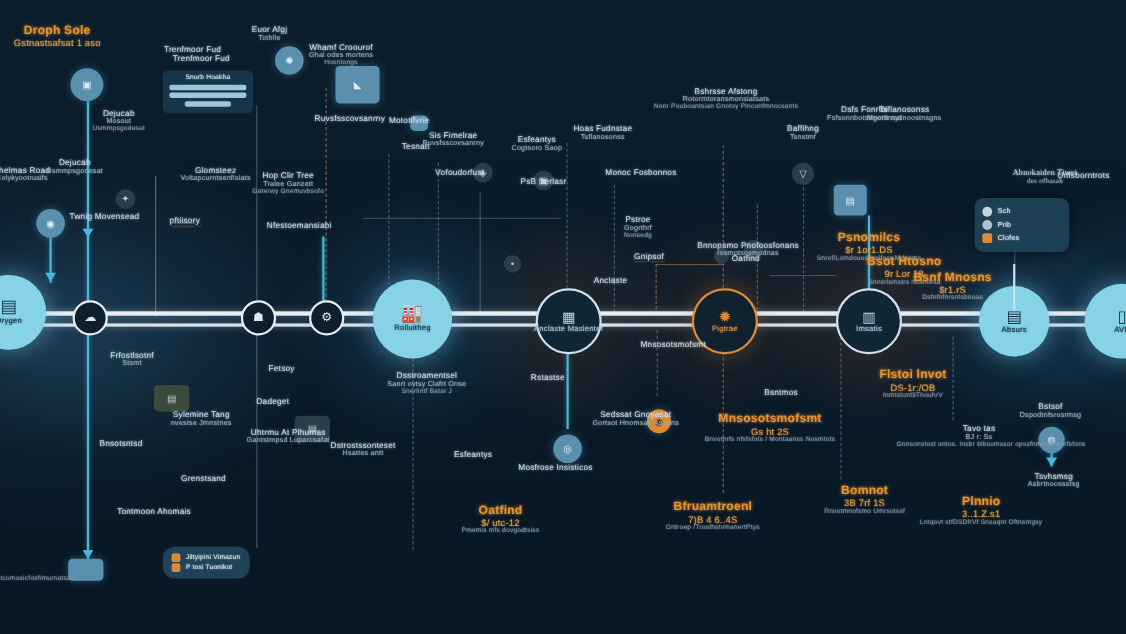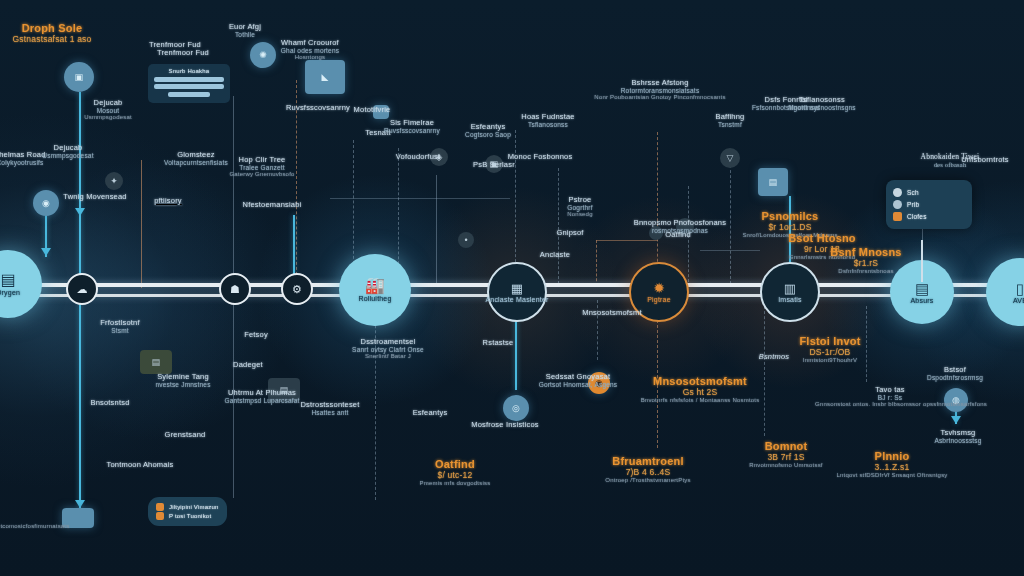--- a/index.html
+++ b/index.html
@@ -354,29 +354,29 @@
       <div class="lbl" style="left: 423px; top: 338px; width: 150px;">
         <div class="t blur">Rstastse</div>
       </div>
       <div class="lbl" style="left: 430px; top: 420px; width: 150px;">
         <div class="t blur">Mosfrose Insisticos</div>
       </div>
       <div class="lbl" style="left: 473px; top: 112px; width: 150px;">
         <div class="t blur">Hoas Fudnstae</div>
         <div class="s blur b1">Tsflanosonss</div>
       </div>
-      <div class="lbl" style="left: 465px; top: 152px; width: 150px;">
+      <div class="lbl" style="left: 465px; top: 152px; width: 150px; text-align: right;">
         <div class="t blur">Monoc Fosbonnos</div>
       </div>
       <div class="lbl" style="left: 505px; top: 195px; width: 150px;">
         <div class="t blur">Pstroe</div>
         <div class="s blur b1">Gogrthrf</div>
         <div class="d blur b1">Nonsedg</div>
       </div>
-      <div class="lbl" style="left: 495px; top: 228px; width: 150px;">
+      <div class="lbl" style="left: 515px; top: 228px; width: 150px; text-decoration: underline;">
         <div class="t blur">Gnipsof</div>
       </div>
       <div class="lbl" style="left: 503px; top: 372px; width: 150px;">
         <div class="t blur">Sedssat Gnoyasat</div>
         <div class="s blur b1">Gortsot Hnomsat, Asgens</div>
       </div>
       <div class="lbl" style="left: 573px; top: 455px; width: 150px;">
         <div class="o blur b3">Bfruamtroenl</div>
         <div class="od blur b1">7)B 4 6..4S</div>
         <div class="d blur b1">Ontroep /TrosthstvmanertPtys</div>
@@ -454,21 +454,21 @@
       <div class="lbl" style="left: 45px; top: 318px; width: 150px;">
         <div class="t blur">Frfostlsotnf</div>
         <div class="s blur b1">Stsmt</div>
       </div>
       <div class="lbl" style="left: 35px; top: 398px; width: 150px;">
         <div class="t blur">Bnsotsntsd</div>
       </div>
       <div class="lbl" style="left: 537px; top: 308px; width: 150px;">
         <div class="t blur">Mnsosotsmofsmt</div>
       </div>
-      <div class="lbl" style="left: 699px; top: 352px; width: 150px; font-style: italic;">
+      <div class="lbl" style="left: 635px; top: 352px; width: 150px;">
         <div class="t blur">Bsntmos</div>
       </div>
       <div class="lbl" style="left: 791px; top: 246px; width: 150px;">
         <div class="o blur b3">Bsnf Mnosns</div>
         <div class="od blur b1">$r1.rS</div>
         <div class="d blur b1">Dsfnfnfnrsntsbnoas</div>
       </div>
       <div class="lbl" style="left: 480px; top: 250px; width: 150px;">
         <div class="t blur">Anclaste</div>
       </div>

